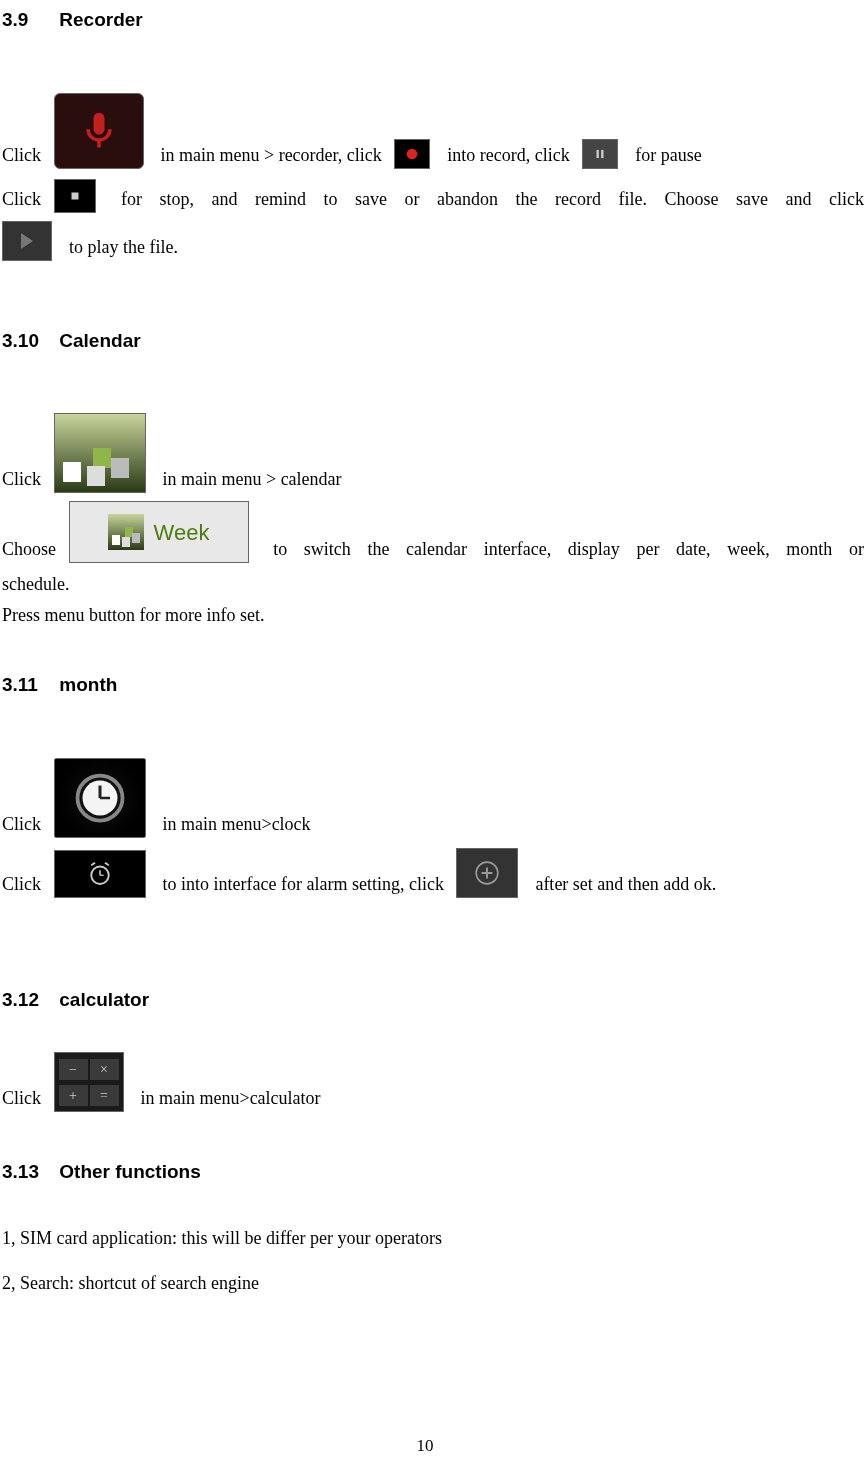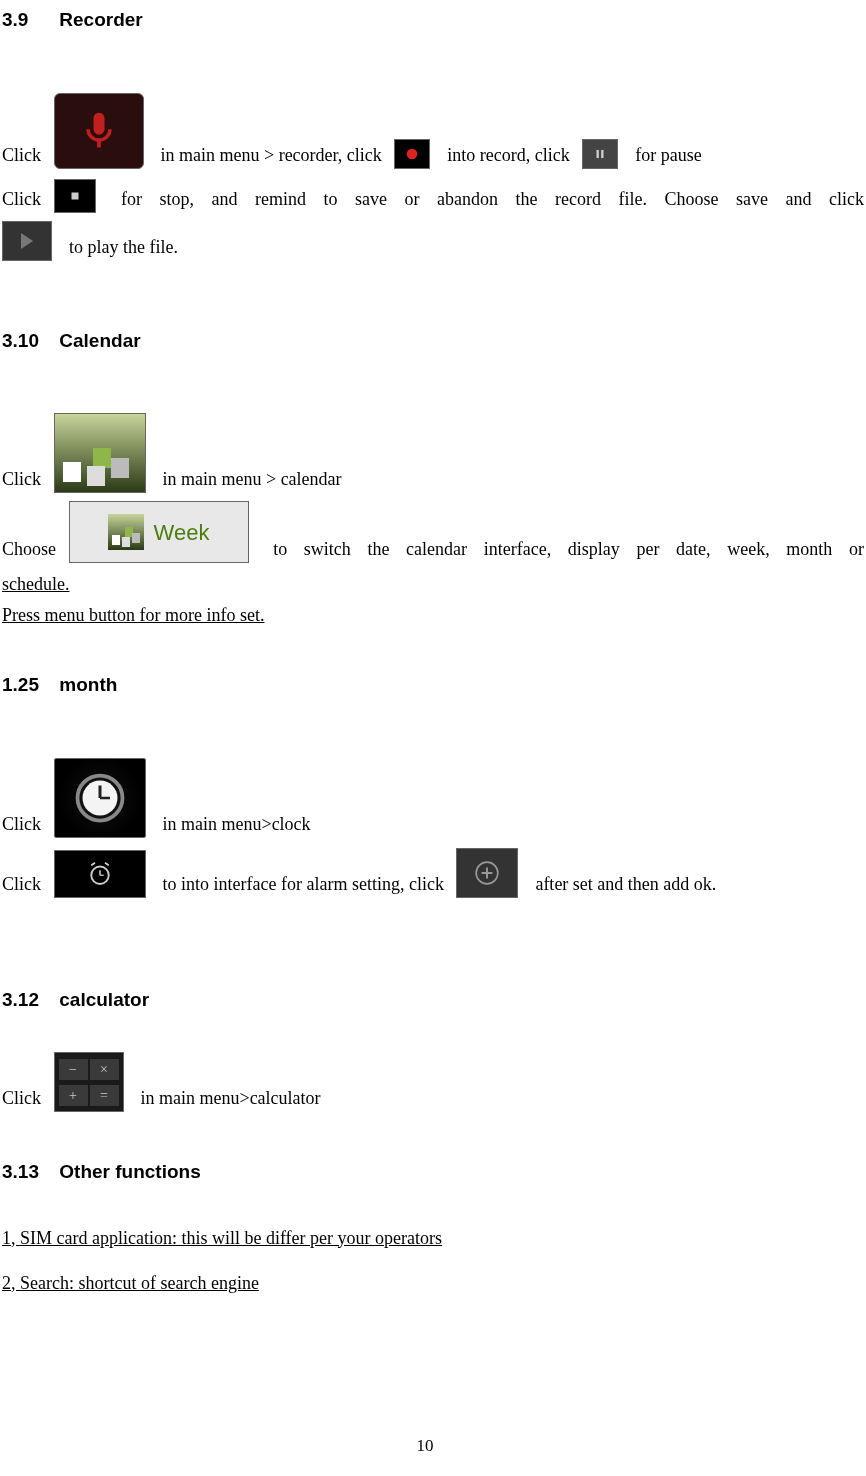--- a/index.html
+++ b/index.html
@@ -14,21 +14,21 @@
       position: relative;
     }
     .heading {
       font-family: Arial, Helvetica, sans-serif;
       font-weight: bold;
       font-size: 19px;
       margin-top: 2px;
       margin-bottom: 58px;
     }
     .heading .num { display: inline-block; min-width: 52px; }
-    p { margin: 0; text-decoration: underline; }
+    p { margin: 0; }
     .row { display: flex; align-items: flex-end; flex-wrap: wrap; margin-bottom: 8px; }
     .row span { white-space: pre; }
     .justify { text-align: justify; text-align-last: justify; }
     .icon-box {
       display: inline-flex; align-items: center; justify-content: center;
       vertical-align: middle; margin: 0 8px;
       border: 1px solid #666; background: #000;
     }
     .icon-small { width: 36px; height: 30px; }
     .icon-med { width: 90px; height: 76px; }
@@ -129,21 +129,21 @@
     <span>Week</span>
   </span>
   <span style="flex:1"> to switch the calendar interface, display per date, week, month or</span>
 </div>
 <p>schedule.</p>
 <p style="margin-top:4px">Press menu button for more info set.</p>
 
 <div style="height:40px"></div>
 
 <h2 class="heading">
-  <span class="num">1.25</span>
+  <span class="num">3.11</span>
   <span>month</span>
 </h2>
 
 <div class="row">
   <span>Click </span>
   <span class="icon-box icon-medlg clock-icon">
     <svg viewBox="0 0 24 24" width="60" height="60">
         <circle cx="12" cy="12" r="9" fill="#111" stroke="#888" stroke-width="1.5"></circle>
         <circle cx="12" cy="12" r="7" fill="#f4f4f4"></circle>
         <line x1="12" y1="12" x2="12" y2="7" stroke="#222" stroke-width="1.2"></line>

